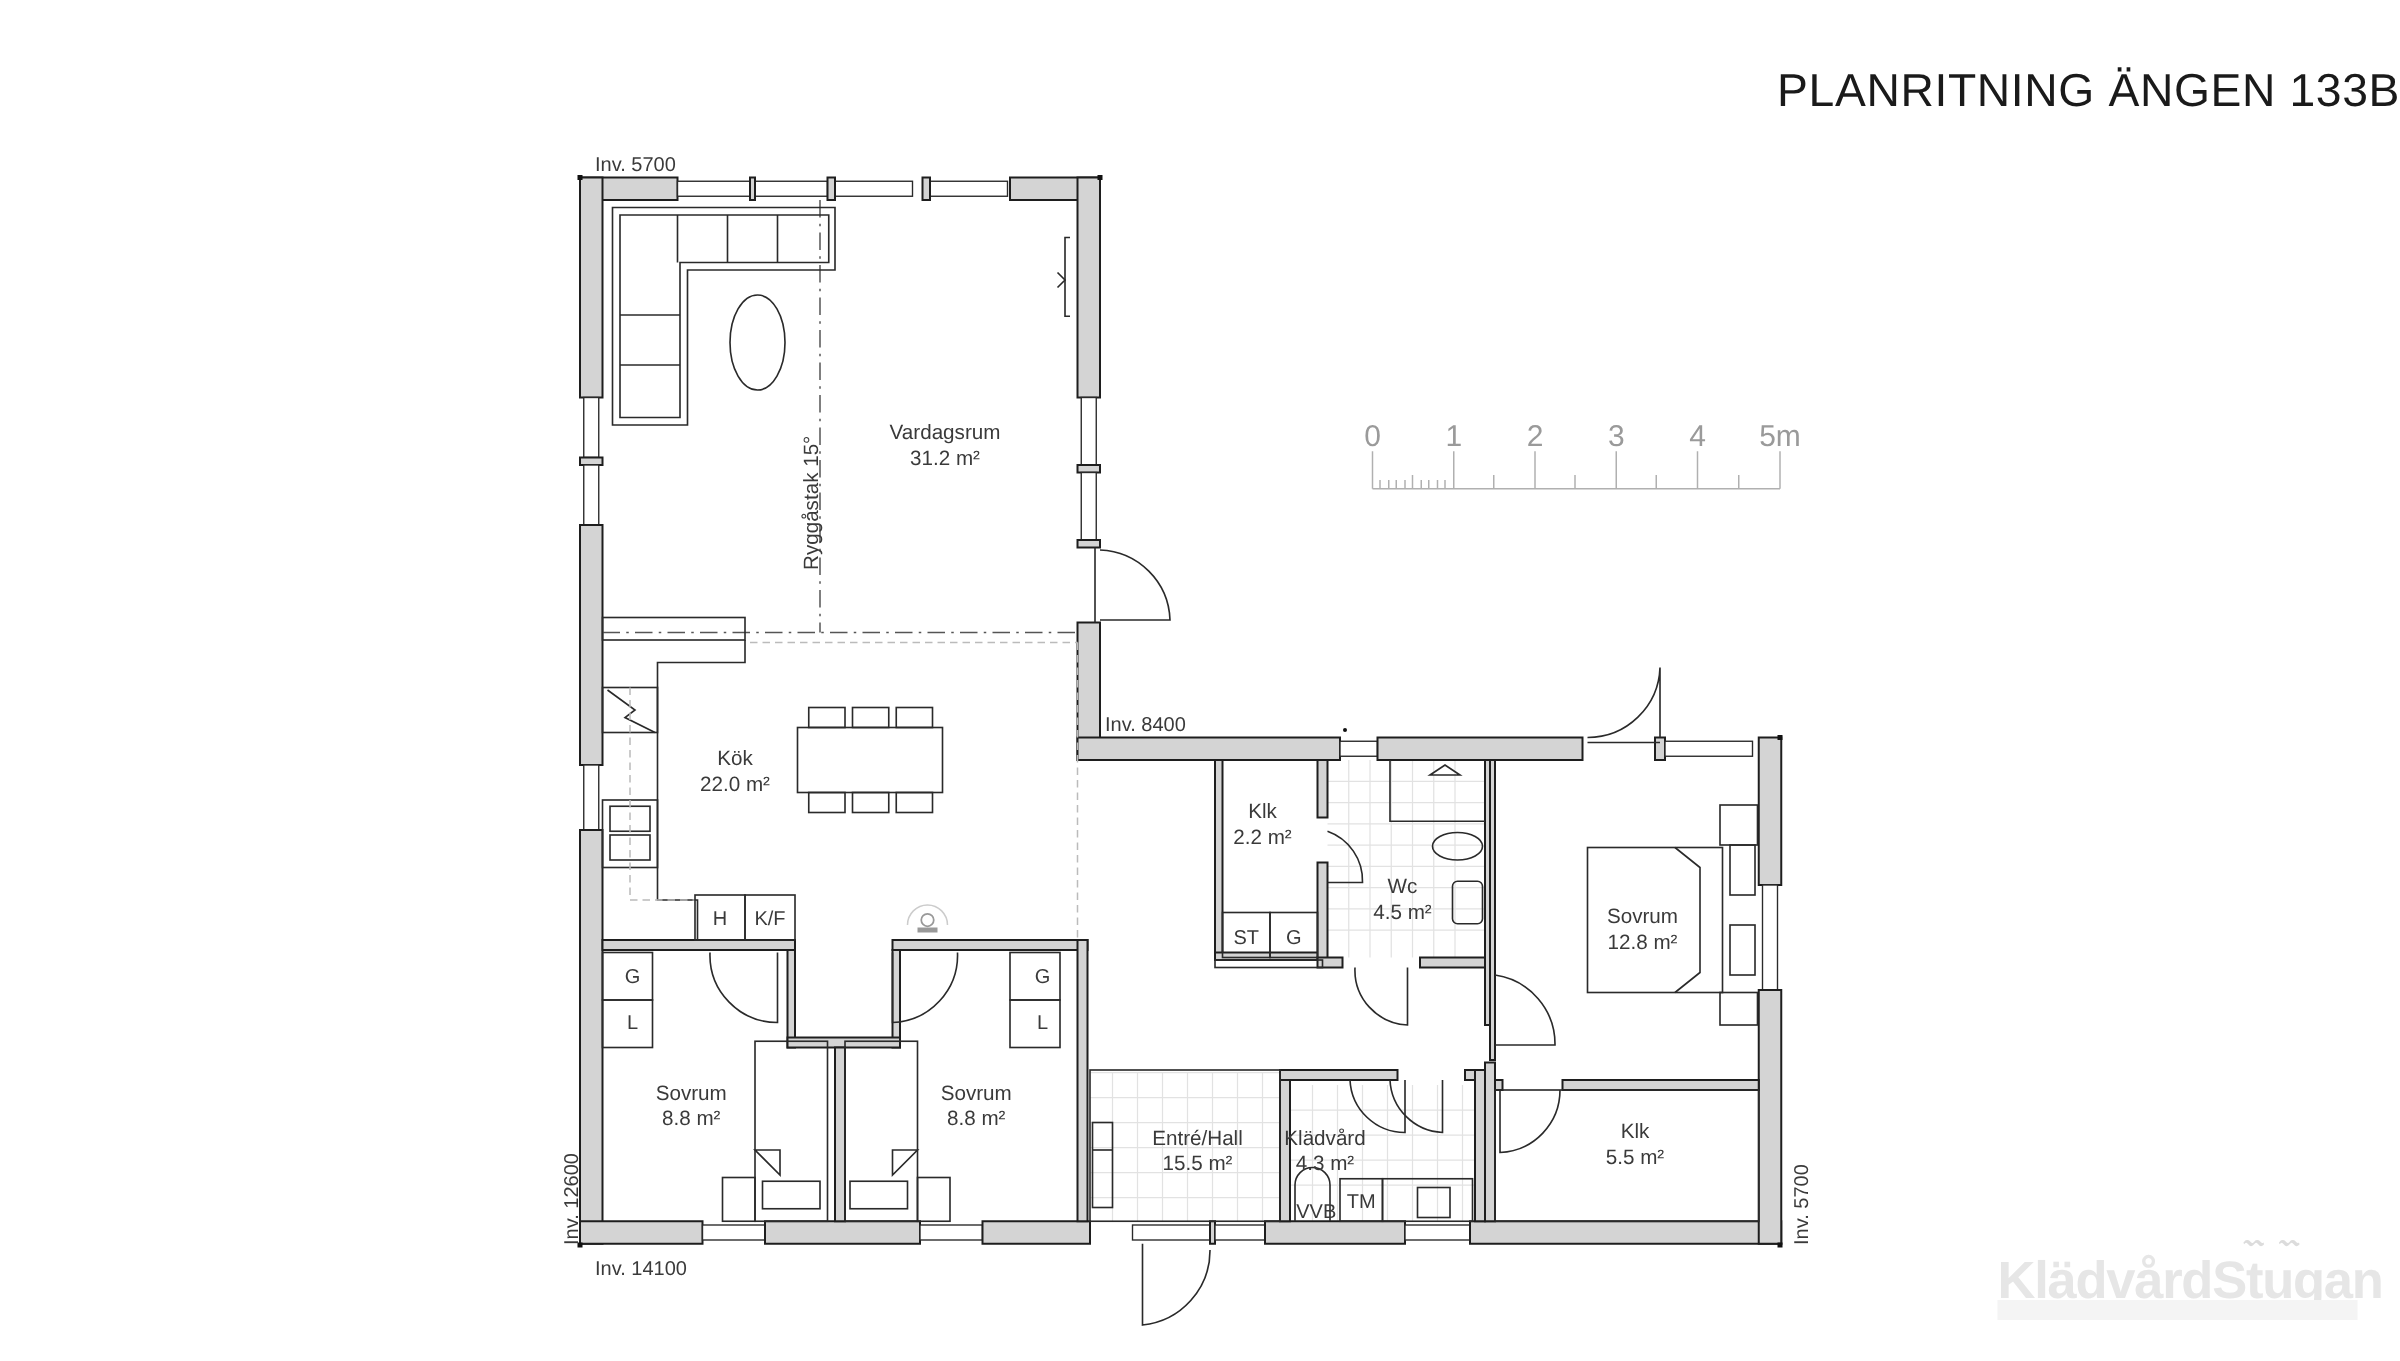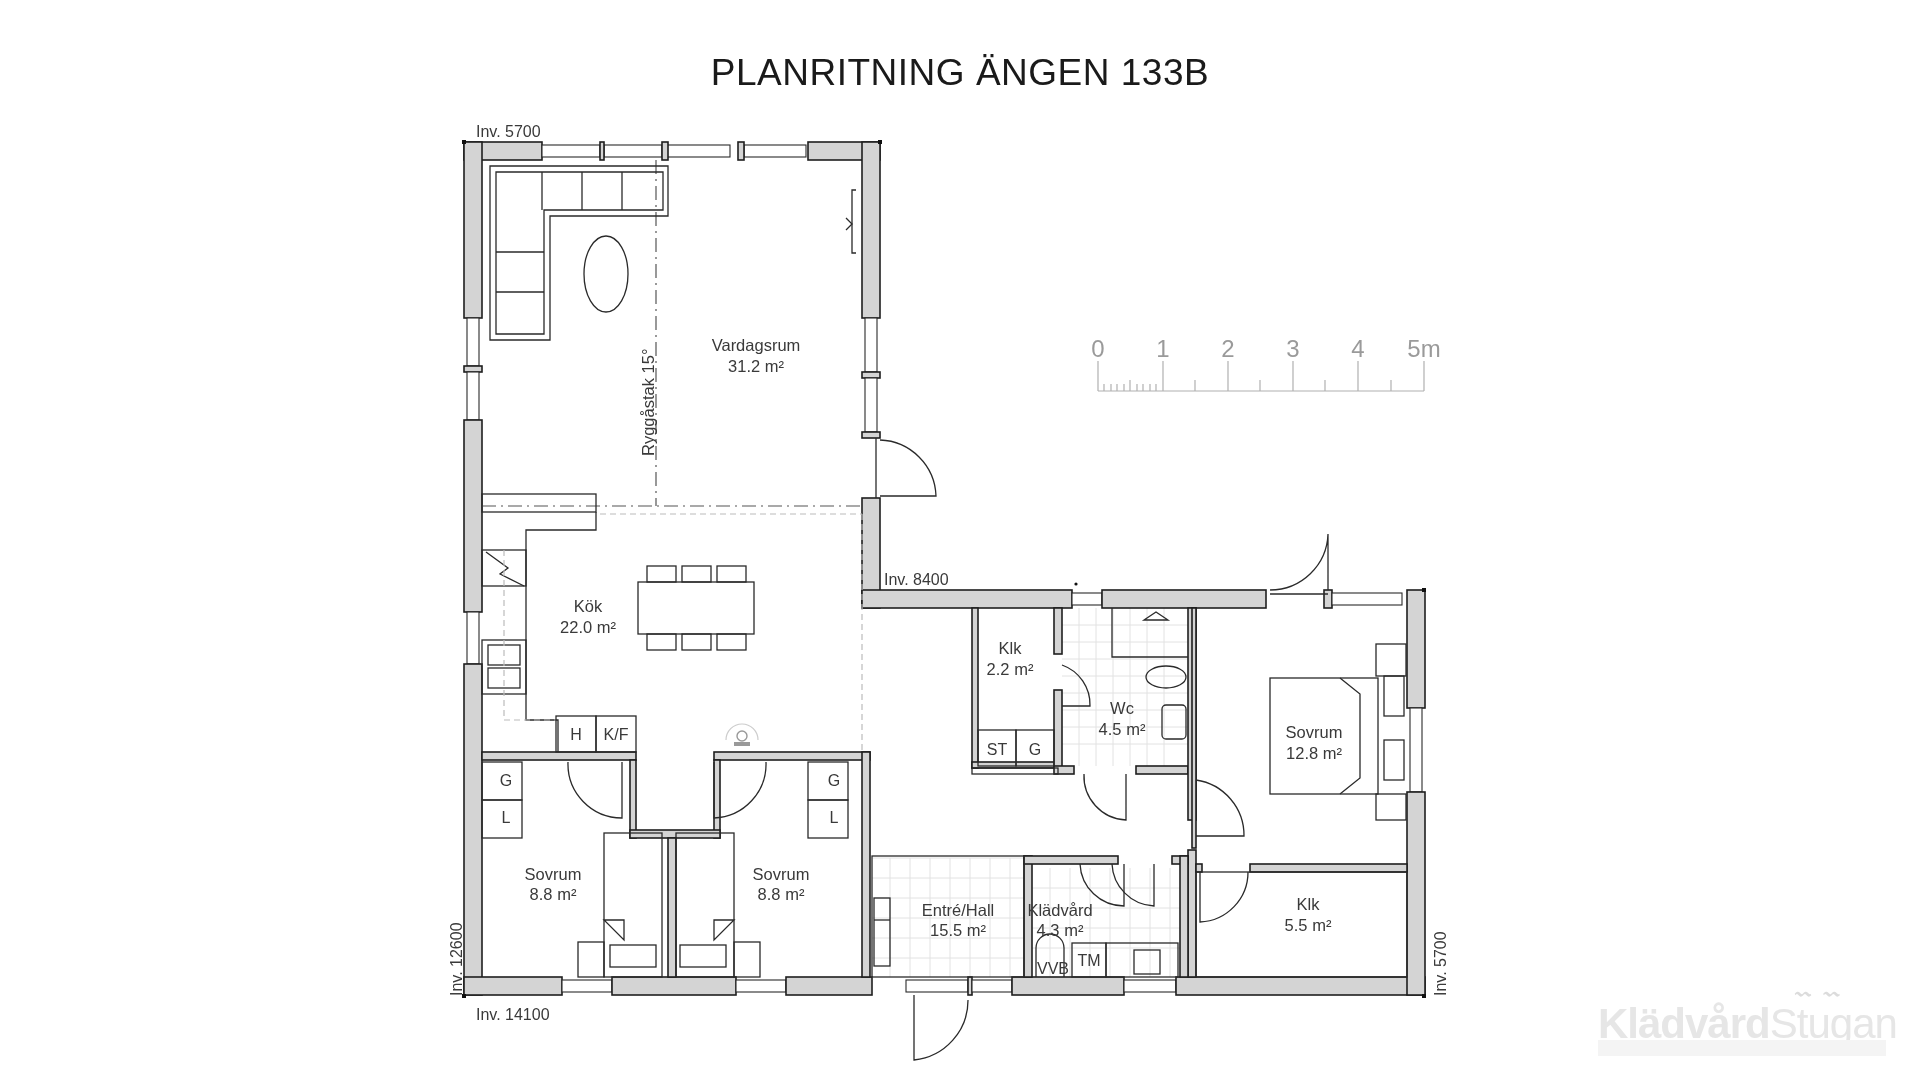--- a/index.html
+++ b/index.html
@@ -1,36 +1,36 @@
 <!DOCTYPE html>
 <html><head>
 <meta charset="utf-8">
 <style>
   html, body { margin:0; padding:0; background:#ffffff; }
   body { width:1920px; height:1089px; position:relative; overflow:hidden;
          font-family:"Liberation Sans", sans-serif; color:#222; }
-  .title { position:absolute; left:0; width:1920px; top:52px; text-align:center;
+  .title { position:absolute; left:0; width:1920px; top:52px; text-align:right;
            font-size:37px; letter-spacing:0.5px; color:#1a1a1a; font-weight:400; }
   svg.plan { position:absolute; left:0; top:0; }
   .wall { fill:#d4d4d4; stroke:#1e1e1e; stroke-width:1.6; }
   .thin { fill:none; stroke:#2a2a2a; stroke-width:1.3; }
   .thinw { fill:#fff; stroke:#2a2a2a; stroke-width:1.3; }
   .win { fill:#fff; stroke:#2a2a2a; stroke-width:1.1; }
   .dash { fill:none; stroke:#555; stroke-width:1.2; stroke-dasharray:14 5 2 5; }
   .dash2 { fill:none; stroke:#bbb; stroke-width:1.2; stroke-dasharray:6 4; }
   .tile { stroke:#e2e2e2; stroke-width:1; }
   .lbl { font-family:"Liberation Sans", sans-serif; font-size:16.5px; fill:#3a3a3a; }
   .lbl-sm { font-family:"Liberation Sans", sans-serif; font-size:16px; fill:#3a3a3a; }
   .inv { font-family:"Liberation Sans", sans-serif; font-size:16px; fill:#3a3a3a; }
   .scale-txt { font-family:"Liberation Sans", sans-serif; font-size:24px; fill:#9a9a9a; }
   .scale-line { stroke:#b0b0b0; stroke-width:1.2; }
   .logo { position:absolute; left:1598px; top:1000px; font-size:42px; color:#e6e6e6;
           letter-spacing:-1px; }
   .logo b { font-weight:700; }
-  .logo span.light { font-weight:400; }
+  .logo span.light { font-weight:700; }
   .logo-bar { position:absolute; left:1598px; top:1040px; width:288px; height:16px; background:#f4f4f4; }
   .birds { position:absolute; left:1795px; top:980px; font-size:16px; color:#dcdcdc; letter-spacing:4px; }
 </style>
 </head>
 <body>
 
 <div class="title">PLANRITNING ÄNGEN 133B</div>
 
 <svg class="plan" width="1920" height="1089" viewBox="0 0 1920 1089">
 

